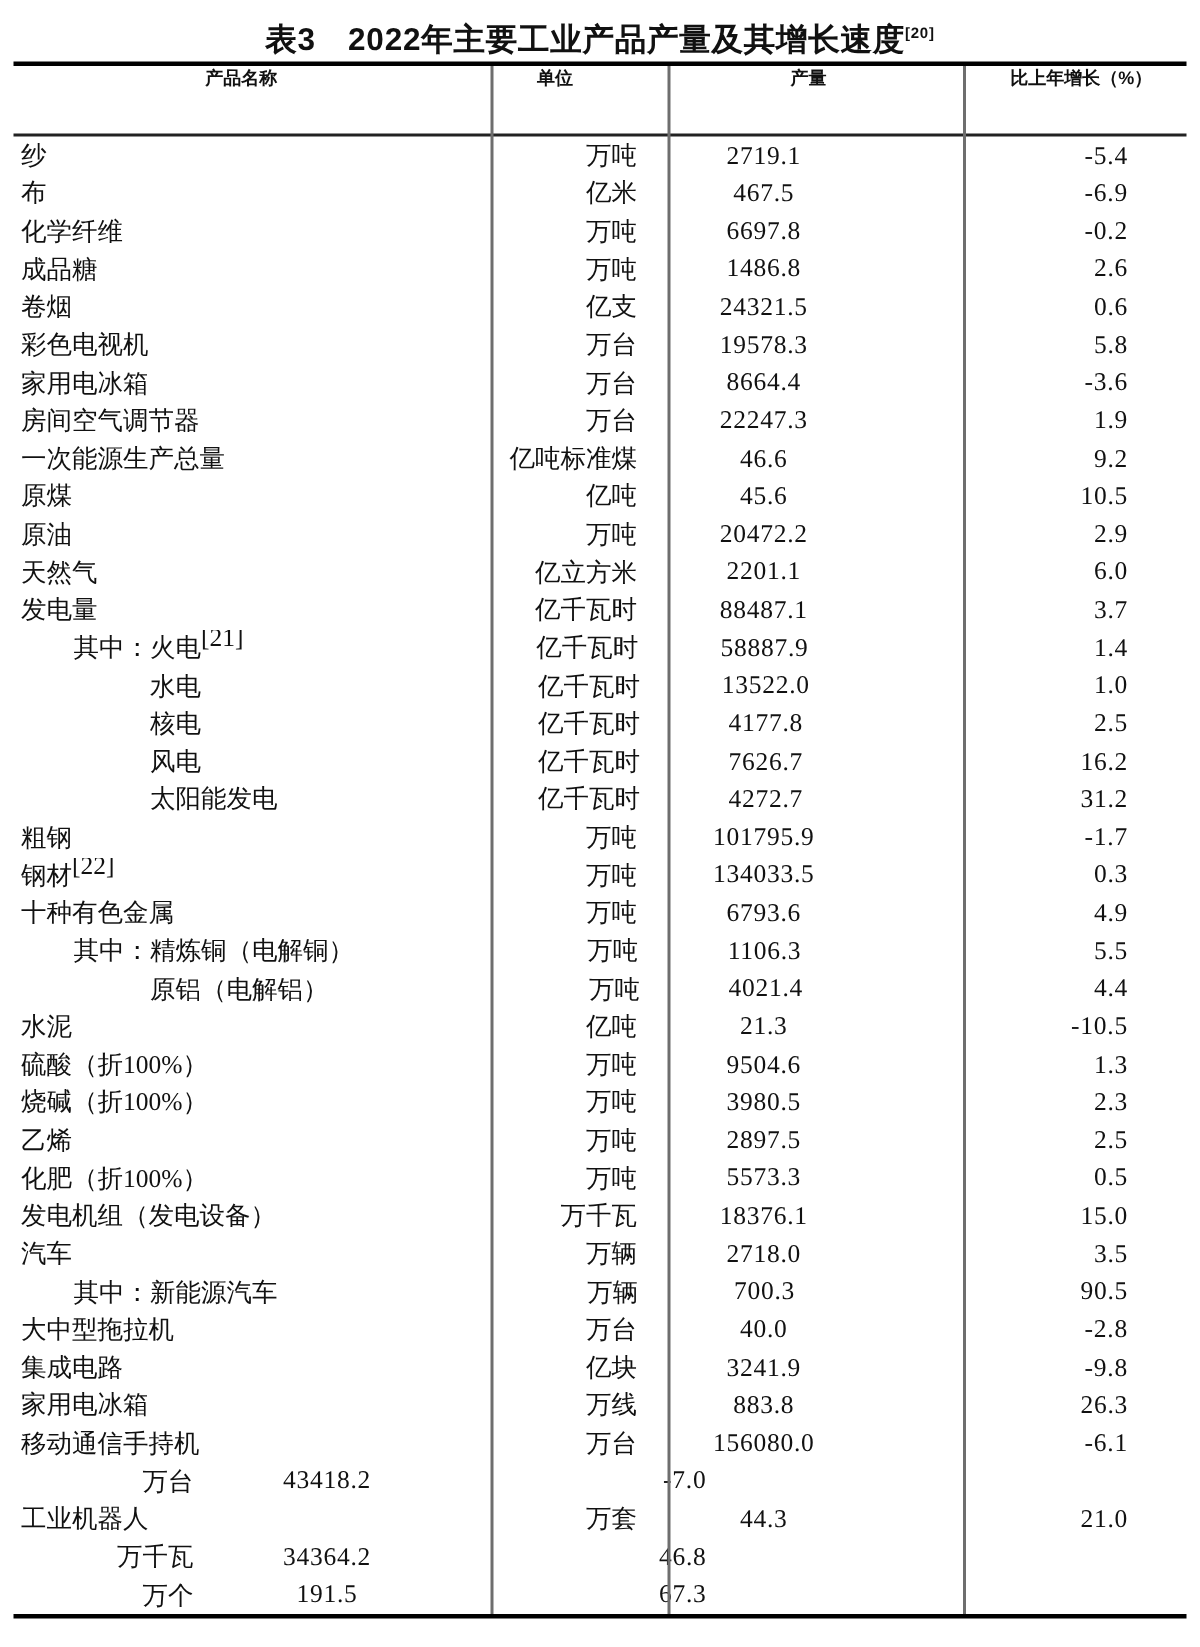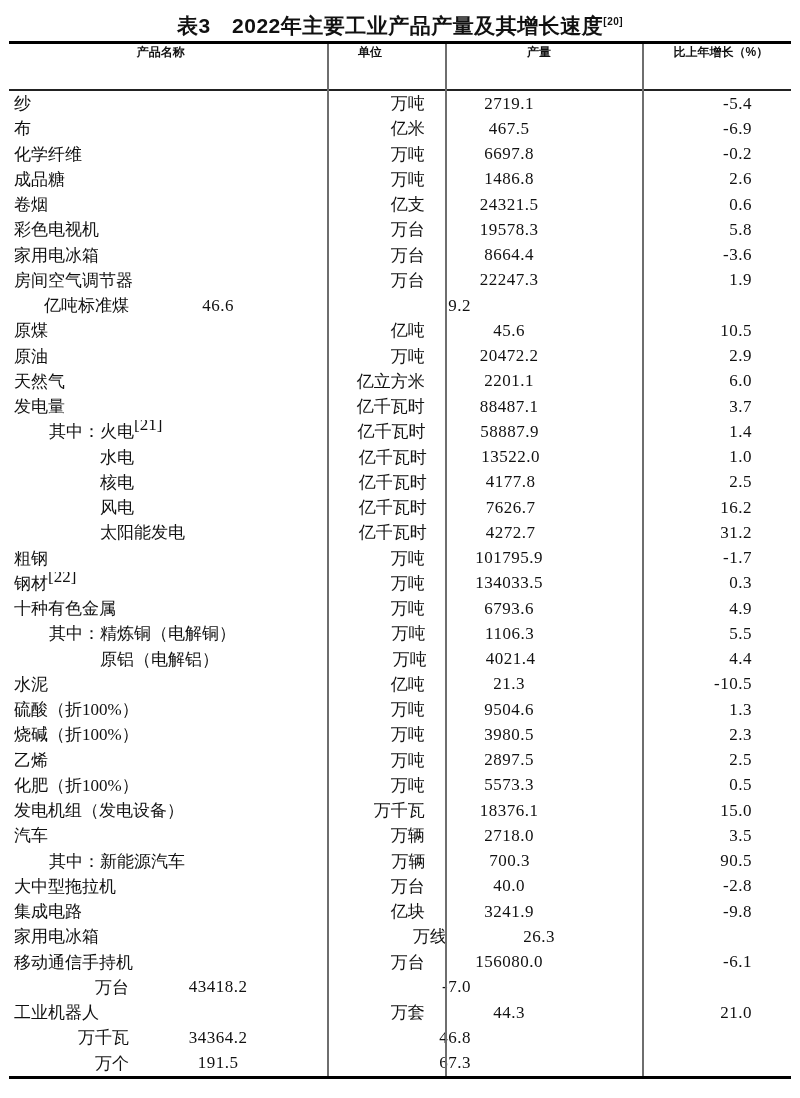--- a/index.html
+++ b/index.html
@@ -139,20 +139,21 @@
   </div>
 
   <div class="row">
     <div class="cell c1 c-name ind0"><span class="txt">房间空气调节器</span><sup></sup></div>
     <div class="cell c2 c-unit">万台</div>
     <div class="cell c3 c-output num">22247.3</div>
     <div class="cell c4 c-growth num">1.9</div>
   </div>
 
   <div class="row">
+    <div class="cell c1 c-name ind0"><span class="txt">一次能源生产总量</span><sup></sup></div>
     <div class="cell c2 c-unit">亿吨标准煤</div>
     <div class="cell c3 c-output num">46.6</div>
     <div class="cell c4 c-growth num">9.2</div>
   </div>
 
   <div class="row">
     <div class="cell c1 c-name ind0"><span class="txt">原煤</span><sup></sup></div>
     <div class="cell c2 c-unit">亿吨</div>
     <div class="cell c3 c-output num">45.6</div>
     <div class="cell c4 c-growth num">10.5</div>
@@ -315,20 +316,21 @@
   <div class="row">
     <div class="cell c1 c-name ind0"><span class="txt">集成电路</span><sup></sup></div>
     <div class="cell c2 c-unit">亿块</div>
     <div class="cell c3 c-output num">3241.9</div>
     <div class="cell c4 c-growth num">-9.8</div>
   </div>
 
   <div class="row">
     <div class="cell c1 c-name ind0"><span class="txt">家用电冰箱</span><sup></sup></div>
     <div class="cell c2 c-unit">万线</div>
+    <div class="cell c3 c-output num">883.8</div>
     <div class="cell c4 c-growth num">26.3</div>
   </div>
 
   <div class="row">
     <div class="cell c1 c-name ind0"><span class="txt">移动通信手持机</span><sup></sup></div>
     <div class="cell c2 c-unit">万台</div>
     <div class="cell c3 c-output num">156080.0</div>
     <div class="cell c4 c-growth num">-6.1</div>
   </div>
 

